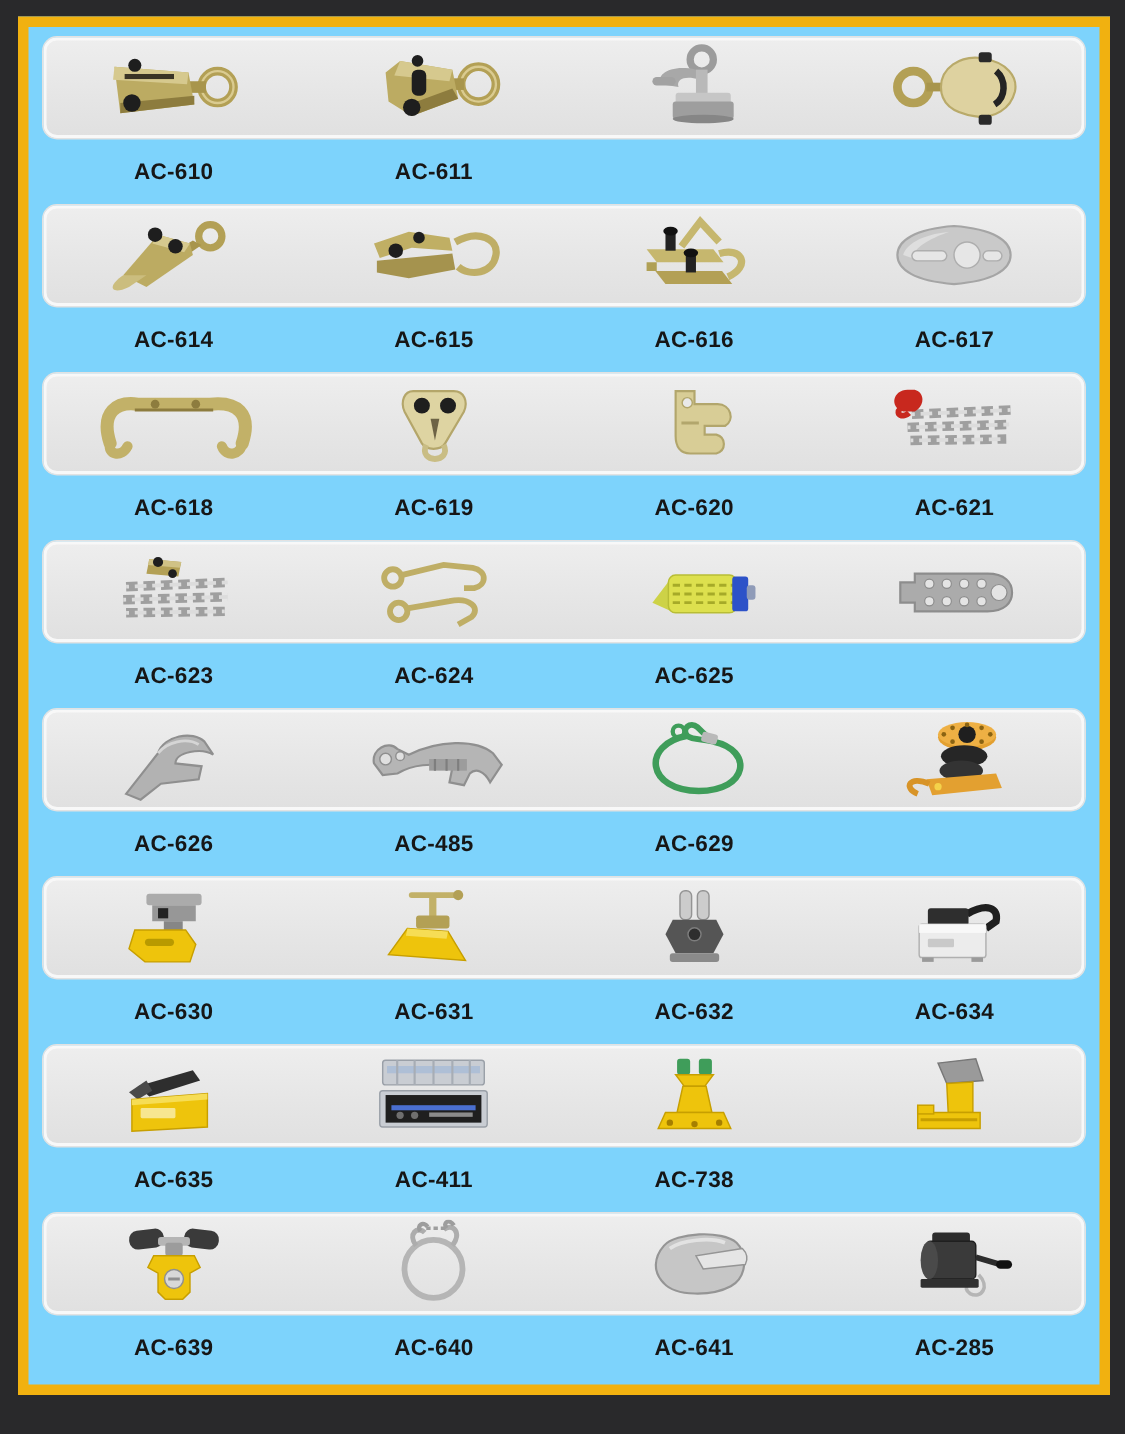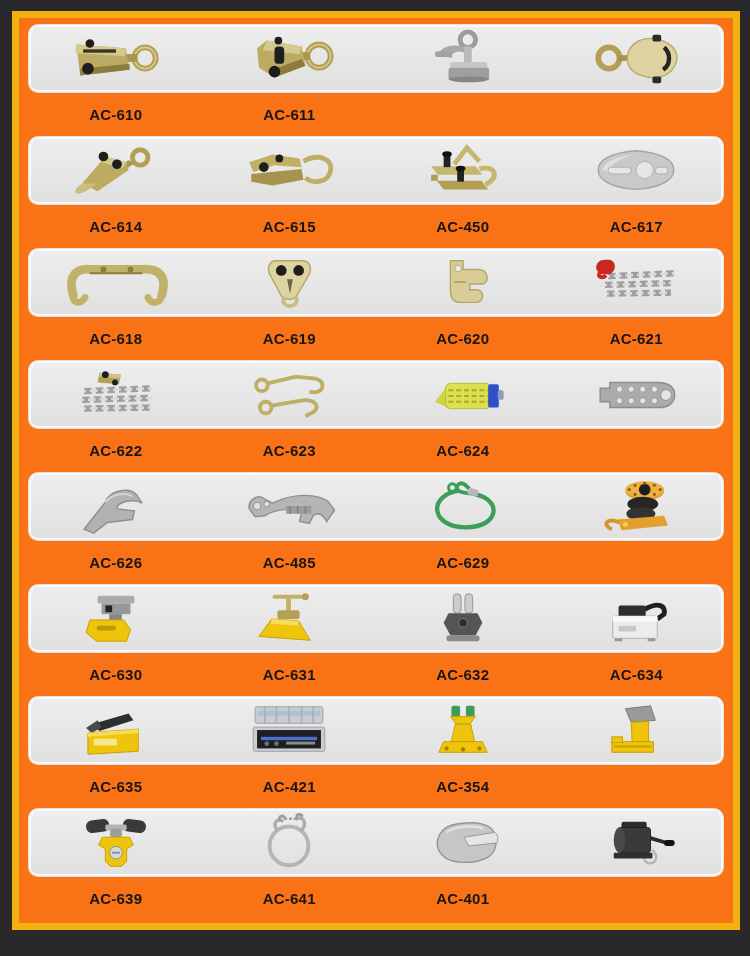--- a/index.html
+++ b/index.html
@@ -3,21 +3,21 @@
 <meta charset="utf-8">
 <style>
   html,body{margin:0;padding:0}
   body{
     width:750px;height:956px;position:relative;overflow:hidden;
     background:#29292b;
     font-family:"Liberation Sans", sans-serif;
   }
   .frame{
     position:absolute;left:12px;top:11px;width:728px;height:919px;
-    box-sizing:border-box;border:7px solid #f1b110;background:#f97316;
+    box-sizing:border-box;border:7px solid #f1b110;background:#7dd3fc;
     padding:7px 10px 4px 10px;
   }
   .row{width:100%;height:112px}
   .band{
     height:67px;border-radius:9px;
     background:linear-gradient(180deg,#eeeeee 0%,#e6e6e6 55%,#e0e0e0 100%);
     box-shadow:inset 0 0 0 2px #f8f8f8, 0 0 0 1px #e2e2e2;
     display:flex;align-items:center;
   }
   .cell{width:25%;height:100%;margin:0;display:flex;align-items:center;justify-content:center}
@@ -403,21 +403,21 @@
         </figure>
       <figure class="cell">
           <svg class="pimg" viewBox="0 0 150 62">
             <use href="#sym-oval-plate" xlink:href="#sym-oval-plate"></use>
           </svg>
         </figure>
     </div>
     <div class="codes">
       <div class="code">AC-614</div>
       <div class="code">AC-615</div>
-      <div class="code">AC-450</div>
+      <div class="code">AC-616</div>
       <div class="code">AC-617</div>
     </div>
   </section>
 
   <section class="row">
     <div class="band">
       <figure class="cell">
           <svg class="pimg" viewBox="0 0 150 62">
             <use href="#sym-double-hook-bar" xlink:href="#sym-double-hook-bar"></use>
           </svg>
@@ -463,23 +463,23 @@
             <use href="#sym-strap-sling" xlink:href="#sym-strap-sling"></use>
           </svg>
         </figure>
       <figure class="cell">
           <svg class="pimg" viewBox="0 0 150 62">
             <use href="#sym-holes-bar" xlink:href="#sym-holes-bar"></use>
           </svg>
         </figure>
     </div>
     <div class="codes">
-      <div class="code">AC-622</div>
       <div class="code">AC-623</div>
       <div class="code">AC-624</div>
+      <div class="code">AC-625</div>
     </div>
   </section>
 
   <section class="row">
     <div class="band">
       <figure class="cell">
           <svg class="pimg" viewBox="0 0 150 62">
             <use href="#sym-cast-claw" xlink:href="#sym-cast-claw"></use>
           </svg>
         </figure>
@@ -555,22 +555,22 @@
           </svg>
         </figure>
       <figure class="cell">
           <svg class="pimg" viewBox="0 0 150 62">
             <use href="#sym-jack" xlink:href="#sym-jack"></use>
           </svg>
         </figure>
     </div>
     <div class="codes">
       <div class="code">AC-635</div>
-      <div class="code">AC-421</div>
-      <div class="code">AC-354</div>
+      <div class="code">AC-411</div>
+      <div class="code">AC-738</div>
     </div>
   </section>
 
   <section class="row">
     <div class="band">
       <figure class="cell">
           <svg class="pimg" viewBox="0 0 150 62">
             <use href="#sym-roller-clamp" xlink:href="#sym-roller-clamp"></use>
           </svg>
         </figure>
@@ -585,18 +585,19 @@
           </svg>
         </figure>
       <figure class="cell">
           <svg class="pimg" viewBox="0 0 150 62">
             <use href="#sym-hand-winch" xlink:href="#sym-hand-winch"></use>
           </svg>
         </figure>
     </div>
     <div class="codes">
       <div class="code">AC-639</div>
+      <div class="code">AC-640</div>
       <div class="code">AC-641</div>
-      <div class="code">AC-401</div>
+      <div class="code">AC-285</div>
     </div>
   </section>
 
 </div>
 
 </body></html>

